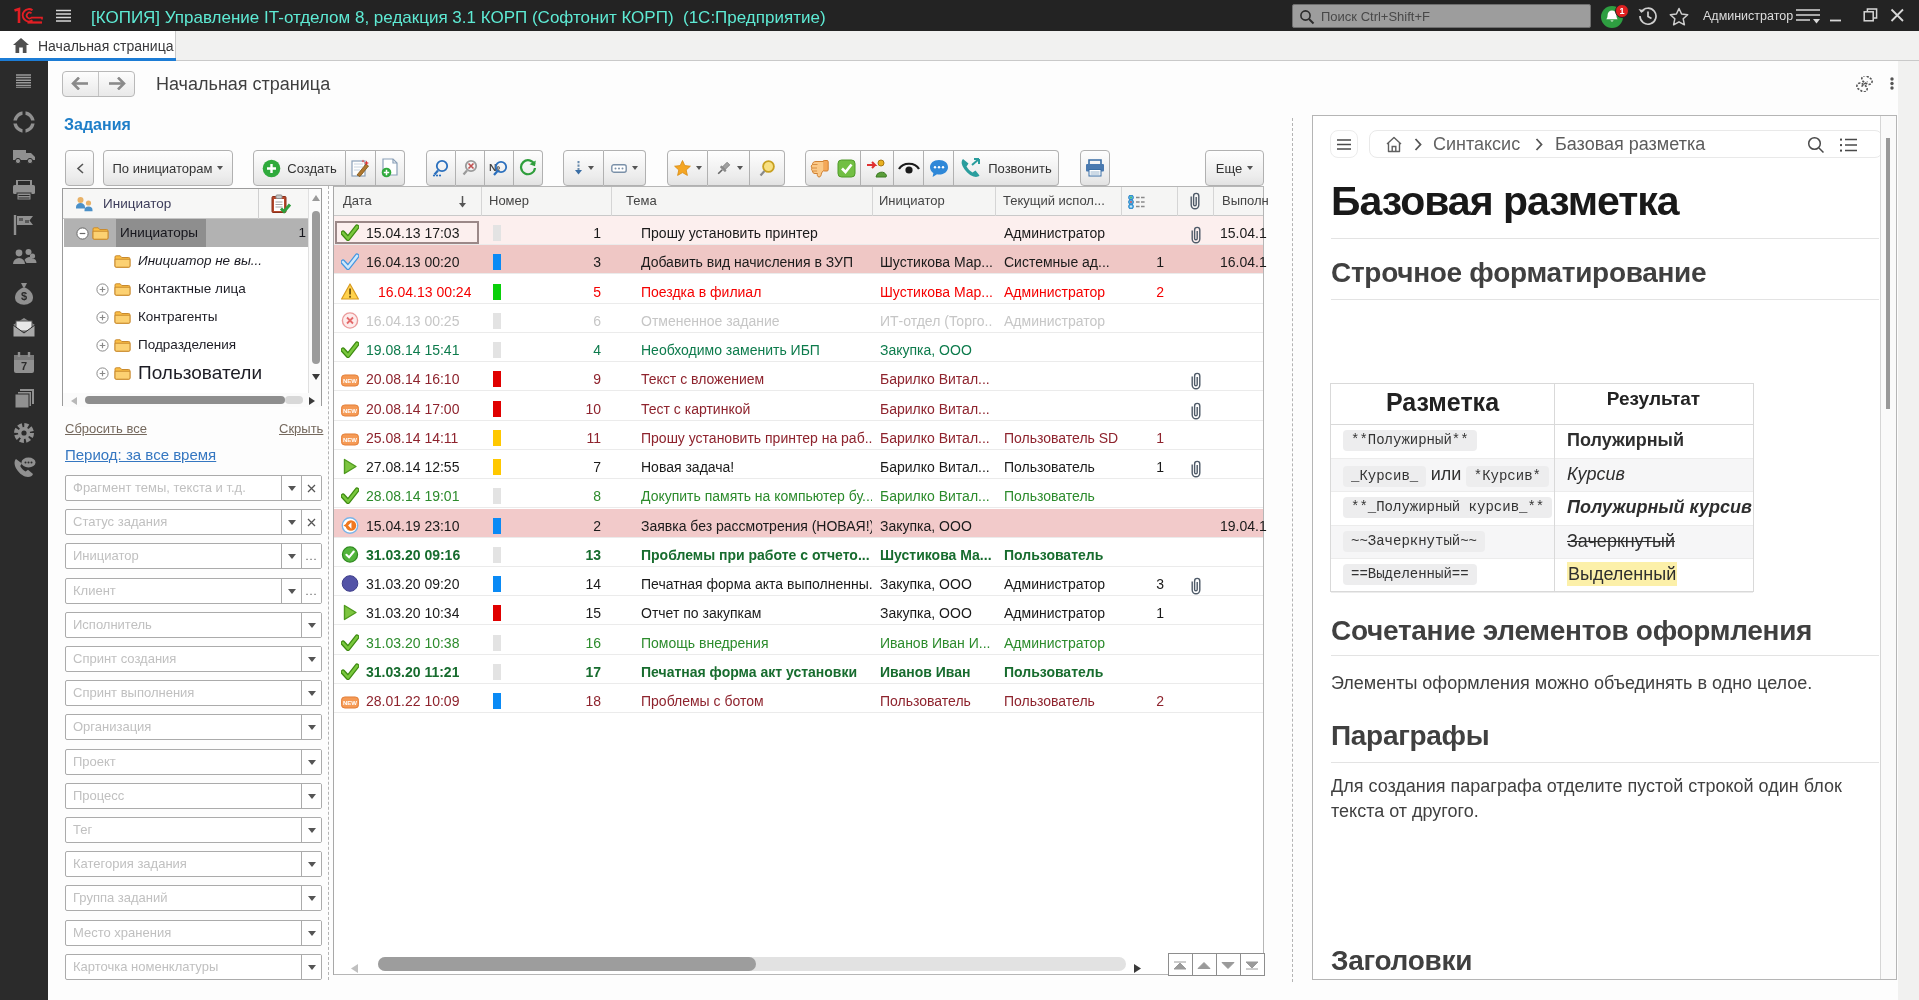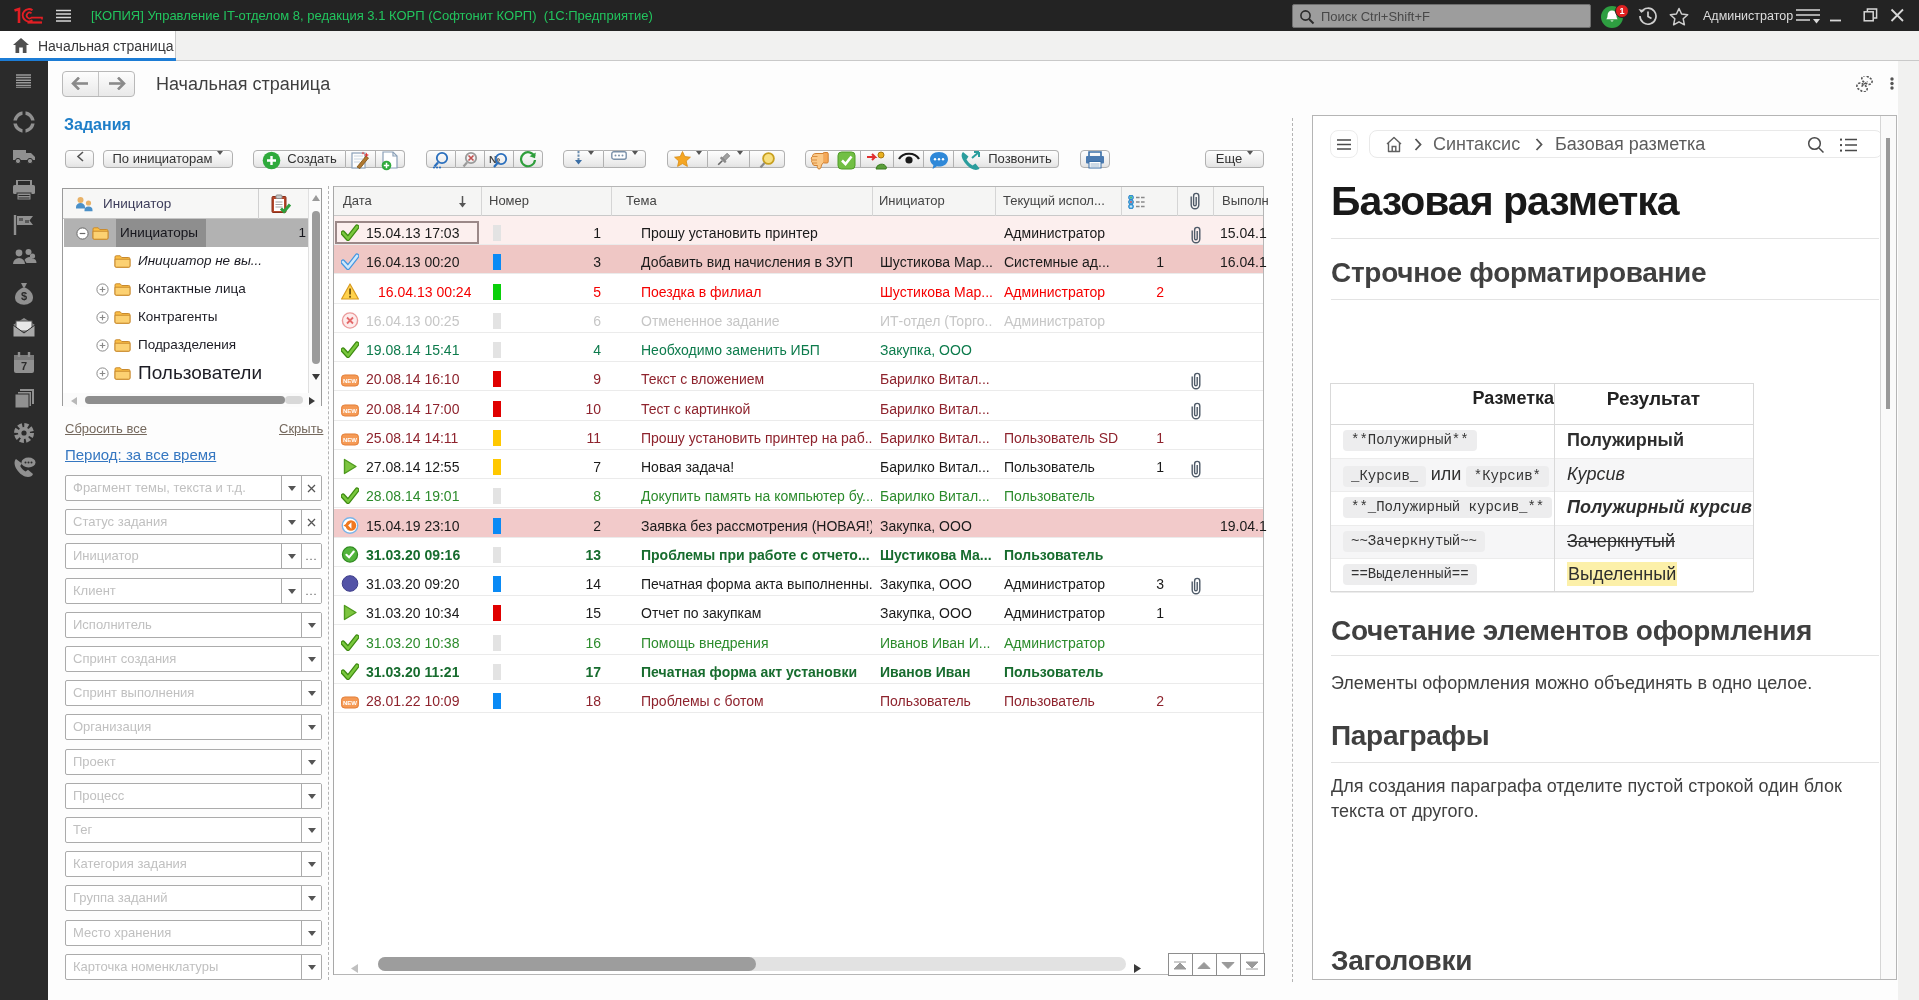--- a/index.html
+++ b/index.html
@@ -4,21 +4,21 @@
 *{margin:0;padding:0;box-sizing:border-box}
 html,body{width:1919px;height:1000px;overflow:hidden;font-family:"Liberation Sans",sans-serif;background:#fdfdfd}
 .a{position:absolute}
 
 #topbar{left:0;top:0;width:1919px;height:31px;background:#232323}
 #tabbar{left:0;top:31px;width:1919px;height:30px;background:#f1f1f0;border-bottom:1px solid #c9c9c9}
 #tab1{left:0;top:31px;width:176px;height:30px;background:#fff;border-right:1px solid #c9c9c9}
 #tabu{left:0;top:58px;width:176px;height:3px;background:#1c7cd5}
 #sidebar{left:0;top:61px;width:48px;height:939px;background:#2b2b2b}
 
-.tb{position:absolute;top:150px;height:18px;border:1px solid #b1b1b1;border-radius:4px;background:linear-gradient(#fefefe,#ececec 75%,#e2e2e2);font-size:13px;color:#333;display:flex;align-items:flex-start;justify-content:center;white-space:nowrap}
+.tb{position:absolute;top:150px;height:36px;border:1px solid #b1b1b1;border-radius:4px;background:linear-gradient(#fefefe,#ececec 75%,#e2e2e2);font-size:13px;color:#333;display:flex;align-items:center;justify-content:center;white-space:nowrap}
 .tbl{border-top-right-radius:0;border-bottom-right-radius:0}
 .tbm{border-radius:0;border-left:none}
 .tbr{border-top-left-radius:0;border-bottom-left-radius:0;border-left:none}
 .car{display:inline-block;width:0;height:0;border-left:3.5px solid transparent;border-right:3.5px solid transparent;border-top:4px solid #555;margin-left:5px}
 
 .fb{position:absolute;left:65px;width:257px;height:26px;border:1px solid #ababab;border-radius:2px;background:#fff;font-size:13px;color:#c0c0c0;line-height:24px;padding-left:7px;white-space:nowrap;overflow:hidden}
 .fbd{position:absolute;top:0;bottom:0;width:20px;border-left:1px solid #ababab;background:#fff;display:flex;align-items:center;justify-content:center}
 
 #tbl{left:333px;top:186px;width:931px;height:789px;background:#fff;border:1px solid #b6b6b6;border-left:none}
 .hd{position:absolute;top:0;height:29px;font-size:13px;color:#444;line-height:28px;background:#f5f5f4;border-bottom:1px solid #c9c9c9}
@@ -44,21 +44,21 @@
 <path d="M1.5 3.5 L6 2 V16" stroke="#e31e24" stroke-width="2.6" fill="none"></path>
 <path d="M19.5 3.2 A6.2 6.2 0 1 0 19.5 13.4" stroke="#e31e24" stroke-width="2" fill="none"></path>
 <path d="M18.5 6.3 A2.9 2.9 0 1 0 18.5 10.7 L29 10.7 L29 12.6" stroke="#e31e24" stroke-width="1.7" fill="none"></path>
 <path d="M14.5 15.5 L29 15.5" stroke="#e31e24" stroke-width="2.2" fill="none"></path>
 </svg>
 <svg class="a" style="left:56px;top:9px" width="15" height="13">
       <g stroke="#d8d8d8" stroke-width="1.6">
         <path d="M0 1.5h15M0 5h15M0 8.5h15M0 12h15"></path>
       </g>
     </svg>
-<div class="a" style="left:91px;top:8px;font-size:13px;color:#22c55e">[КОПИЯ] Управление IT-отделом 8, редакция 3.1 КОРП (Софтонит КОРП)&nbsp; (1С:Предприятие)</div>
+<div class="a" style="left:91px;top:8px;font-size:17px;color:#5eead4">[КОПИЯ] Управление IT-отделом 8, редакция 3.1 КОРП (Софтонит КОРП)&nbsp; (1С:Предприятие)</div>
 <div class="a" style="left:1292px;top:4px;width:299px;height:24px;background:#9d9d9d;border:1px solid #6e6e6e;border-radius:2px">
  <svg class="a" style="left:6px;top:4px" width="16" height="16" viewBox="0 0 16 16">
         <circle cx="6.5" cy="6.5" r="4.6" stroke="#2b2b2b" stroke-width="1.6" fill="none"></circle>
         <path d="M10 10 L14.5 14.5" stroke="#2b2b2b" stroke-width="2"></path>
       </svg>
  <div class="a" style="left:28px;top:4px;font-size:13px;color:#484848">Поиск Ctrl+Shift+F</div>
 </div>
 <svg class="a" style="left:1599px;top:4px" width="32" height="26" viewBox="0 0 32 26">
  <circle cx="13" cy="13" r="11" fill="#2e9e41"></circle>
  <path d="M13 6.5 a4.4 4.4 0 0 1 4.4 4.4 c0 3.4 1.6 4.4 1.6 4.4 h-12 c0 0 1.6 -1 1.6 -4.4 a4.4 4.4 0 0 1 4.4 -4.4 z M11.4 16.4 a1.7 1.7 0 0 0 3.2 0 z" fill="#fff"></path>
@@ -875,21 +875,21 @@
           <rect x="0" y="11.6" width="2" height="2"></rect>
         </g>
       </svg>
     </div>
     <div class="c" style="top:62px;font-size:41px;font-weight:bold;color:#191919;letter-spacing:-1px">Базовая разметка</div>
     <div class="hr" style="top:122px"></div>
     <div class="c h2" style="top:141px">Строчное форматирование</div>
     <div class="hr" style="top:183px"></div>
     <div class="a" style="left:17px;top:267px;width:424px;height:209px;border:1px solid #d9d9d9">
       <div class="a" style="left:0;top:0;width:422px;height:41px;border-bottom:1px solid #d9d9d9">
-        <span class="a" style="left:0;top:4px;width:223px;text-align:right;font-size:18px;font-weight:bold;color:#222">Разметка</span>
+        <span class="a" style="left:0;top:4px;width:223px;text-align:center;font-size:25px;font-weight:bold;color:#222">Разметка</span>
         <span class="a" style="left:223px;top:4px;width:199px;text-align:center;font-size:19px;font-weight:bold;color:#222">Результат</span>
       </div>
       <div class="a" style="left:0;top:41px;width:422px;height:33.5px;border-bottom:1px solid #ececec">
         <span class="a" style="left:12px;top:5px;white-space:nowrap"><span class="chip">**Полужирный**</span></span>
         <span class="a" style="left:236px;top:5px;font-size:18px;color:#2e2e2e;white-space:nowrap"><span style="font-weight:bold">Полужирный</span></span>
       </div>
       <div class="a" style="left:0;top:74.5px;width:422px;height:33.5px;background:#f6f6f7;border-bottom:1px solid #ececec">
         <span class="a" style="left:12px;top:5px;white-space:nowrap"><span class="chip">_Курсив_</span> <span style="font-size:18px;color:#333">или</span> <span class="chip">*Курсив*</span></span>
         <span class="a" style="left:236px;top:5px;font-size:18px;color:#2e2e2e;white-space:nowrap"><span style="font-style:italic">Курсив</span></span>
       </div>

